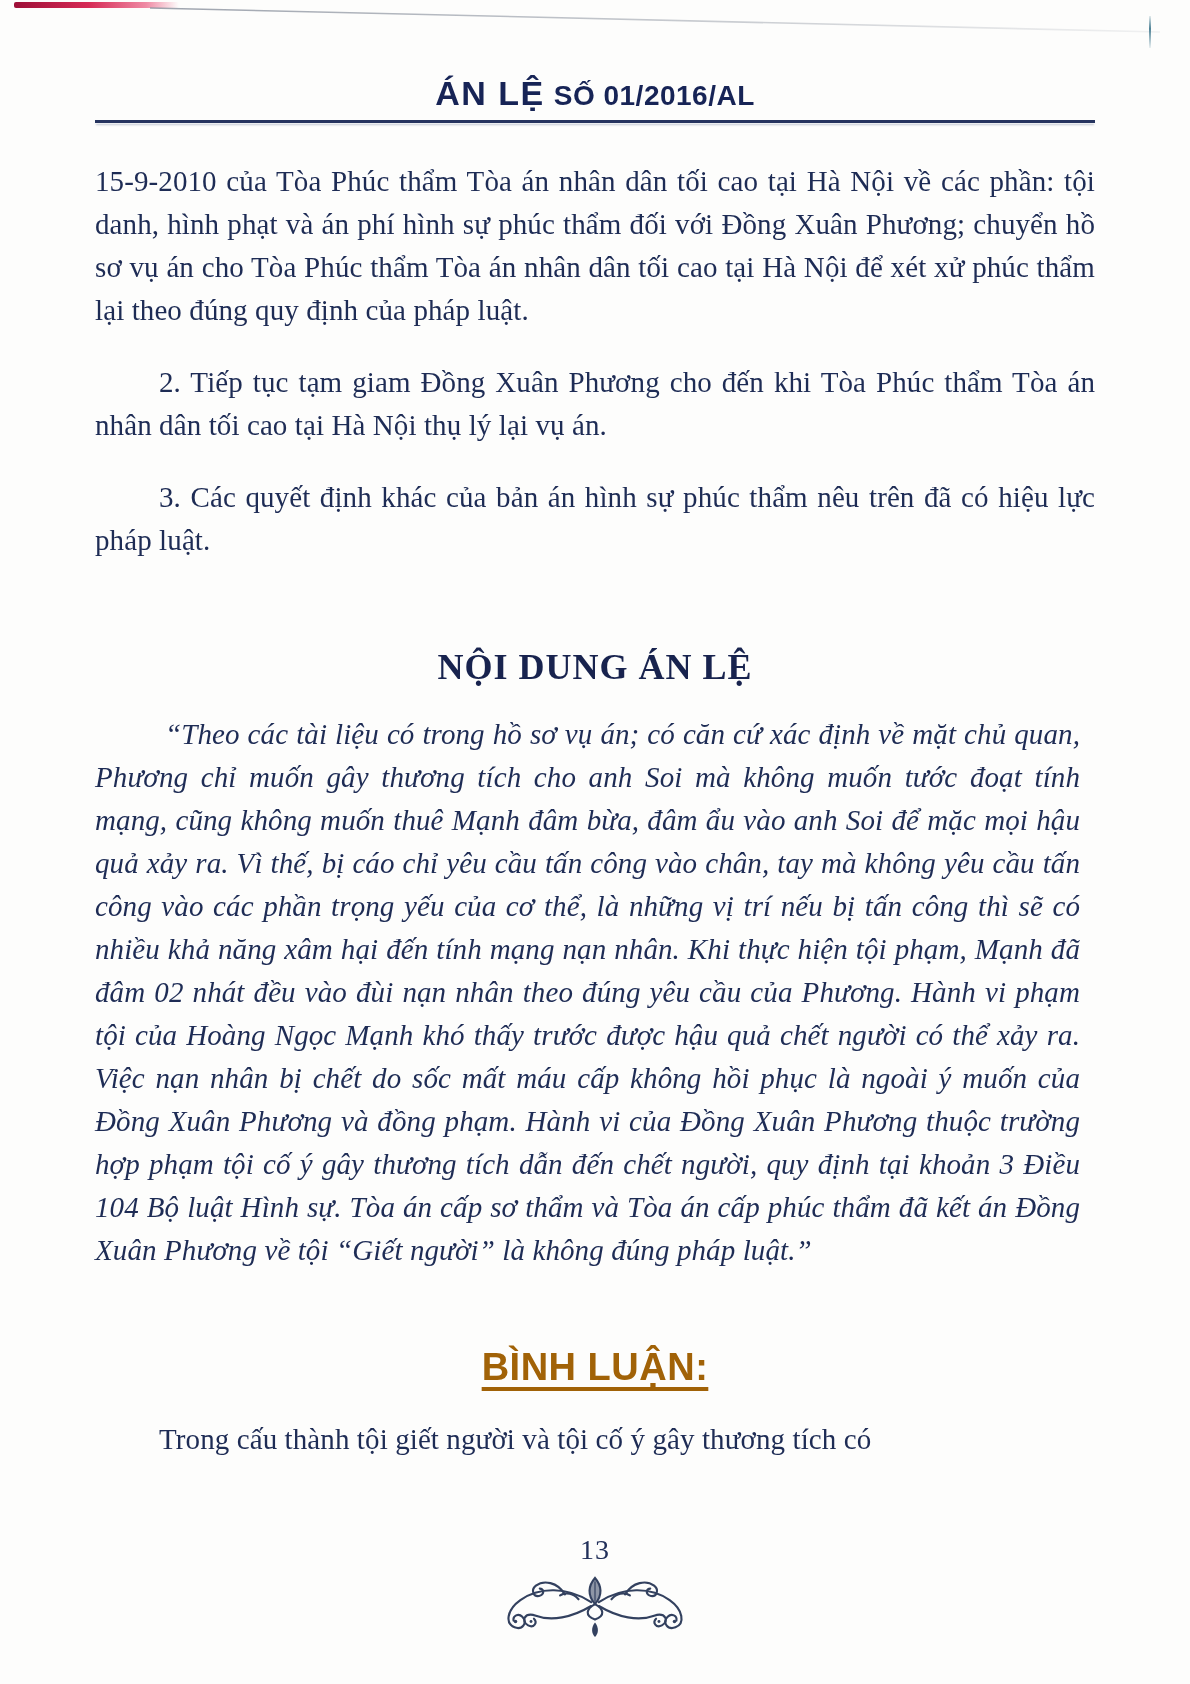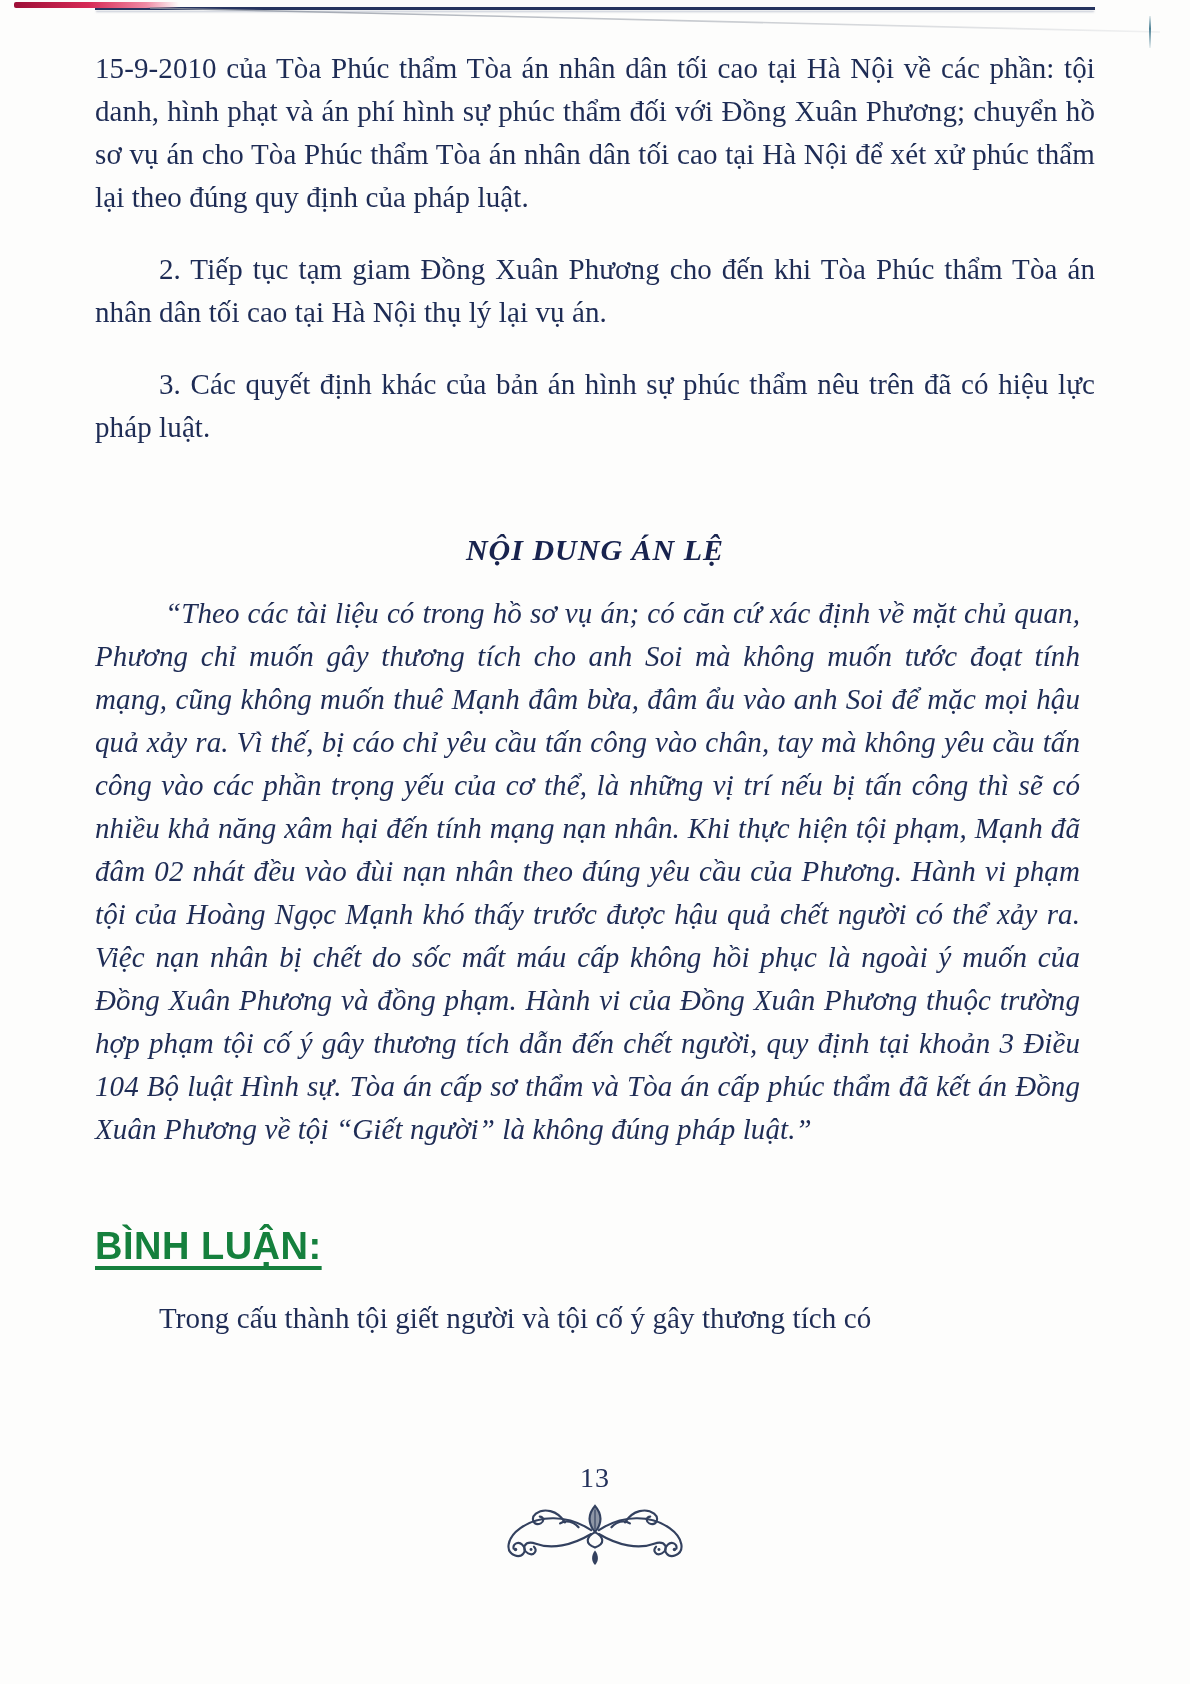--- a/index.html
+++ b/index.html
@@ -57,63 +57,63 @@
     text-align: justify;
     letter-spacing: 0.1px;
   }
   .first-par   { margin-top: 37px; }
   .indent      { text-indent: 64px; }
   .par-gap     { margin-top: 29px; }
 
   .section-heading {
     margin: 84px 0 0 0;
     text-align: center;
-    font-size: 30px;
+    font-size: 36px;
     font-weight: bold;
     letter-spacing: 1px;
     color: #18234e;
-    font-style: italic;
   }
 
   .quote-par {
     margin: 25px 15px 0 0;
     font-size: 29px;
     line-height: 43px;
     font-style: italic;
     text-align: justify;
     text-indent: 70px;
     letter-spacing: 0.1px;
   }
 
   .comment-heading {
     margin: 74px 0 0 0;
+    text-align: center;
     font-family: "Liberation Sans", sans-serif;
     font-size: 38px;
     font-weight: bold;
-    color: #15803d;
+    color: #a16207;
   }
   .comment-heading .underlined {
     text-decoration: underline;
     text-decoration-thickness: 4px;
     text-underline-offset: 7px;
     letter-spacing: 0.5px;
   }
 
   .sub-heading {
     margin: 36px 0 0 0;
     padding-left: 66px;
     font-size: 29px;
     font-weight: bold;
     color: #18234e;
   }
 
   .page-footer {
     position: absolute;
     left: 0; right: 0;
-    top: 1462px;
+    top: 1534px;
     text-align: center;
   }
   .page-number { font-size: 28px; letter-spacing: 1px; color: #22305a; }
   .flourish { display: block; margin: 6px auto 0 auto; width: 252px; height: 70px; }
 </style>
 </head>
 <body>
 
 <div class="page">
 
@@ -125,20 +125,23 @@
         <stop offset="0.6" stop-color="#9aa0aa" stop-opacity="0.5"></stop>
         <stop offset="1" stop-color="#a8adb6" stop-opacity="0.15"></stop>
       </linearGradient>
     </defs>
     <path d="M150,8 L1160,32" stroke="url(#fadeLine)" stroke-width="1.6" fill="none"></path>
   </svg>
   <div class="artifact-teal"></div>
 
   <div class="content">
 
+    <header class="running-header">
+      <span class="rh-main">ÁN LỆ</span><span class="rh-num">SỐ 01/2016/AL</span>
+    </header>
 
     <div class="header-rule"></div>
 
     <p class="body-par first-par">15-9-2010 của Tòa Phúc thẩm Tòa án nhân dân tối cao tại Hà Nội về các phần: tội danh, hình phạt và án phí hình sự phúc thẩm đối với Đồng Xuân Phương; chuyển hồ sơ vụ án cho Tòa Phúc thẩm Tòa án nhân dân tối cao tại Hà Nội để xét xử phúc thẩm lại theo đúng quy định của pháp luật.</p>
     <p class="body-par indent par-gap">2. Tiếp tục tạm giam Đồng Xuân Phương cho đến khi Tòa Phúc thẩm Tòa án nhân dân tối cao tại Hà Nội thụ lý lại vụ án.</p>
     <p class="body-par indent par-gap">3. Các quyết định khác của bản án hình sự phúc thẩm nêu trên đã có hiệu lực pháp luật.</p>
 
     <h2 class="section-heading">NỘI DUNG ÁN LỆ</h2>
 
     <p class="quote-par">“Theo các tài liệu có trong hồ sơ vụ án; có căn cứ xác định về mặt chủ quan, Phương chỉ muốn gây thương tích cho anh Soi mà không muốn tước đoạt tính mạng, cũng không muốn thuê Mạnh đâm bừa, đâm ẩu vào anh Soi để mặc mọi hậu quả xảy ra. Vì thế, bị cáo chỉ yêu cầu tấn công vào chân, tay mà không yêu cầu tấn công vào các phần trọng yếu của cơ thể, là những vị trí nếu bị tấn công thì sẽ có nhiều khả năng xâm hại đến tính mạng nạn nhân. Khi thực hiện tội phạm, Mạnh đã đâm 02 nhát đều vào đùi nạn nhân theo đúng yêu cầu của Phương. Hành vi phạm tội của Hoàng Ngọc Mạnh khó thấy trước được hậu quả chết người có thể xảy ra. Việc nạn nhân bị chết do sốc mất máu cấp không hồi phục là ngoài ý muốn của Đồng Xuân Phương và đồng phạm. Hành vi của Đồng Xuân Phương thuộc trường hợp phạm tội cố ý gây thương tích dẫn đến chết người, quy định tại khoản 3 Điều 104 Bộ luật Hình sự. Tòa án cấp sơ thẩm và Tòa án cấp phúc thẩm đã kết án Đồng Xuân Phương về tội “Giết người” là không đúng pháp luật.”</p>

